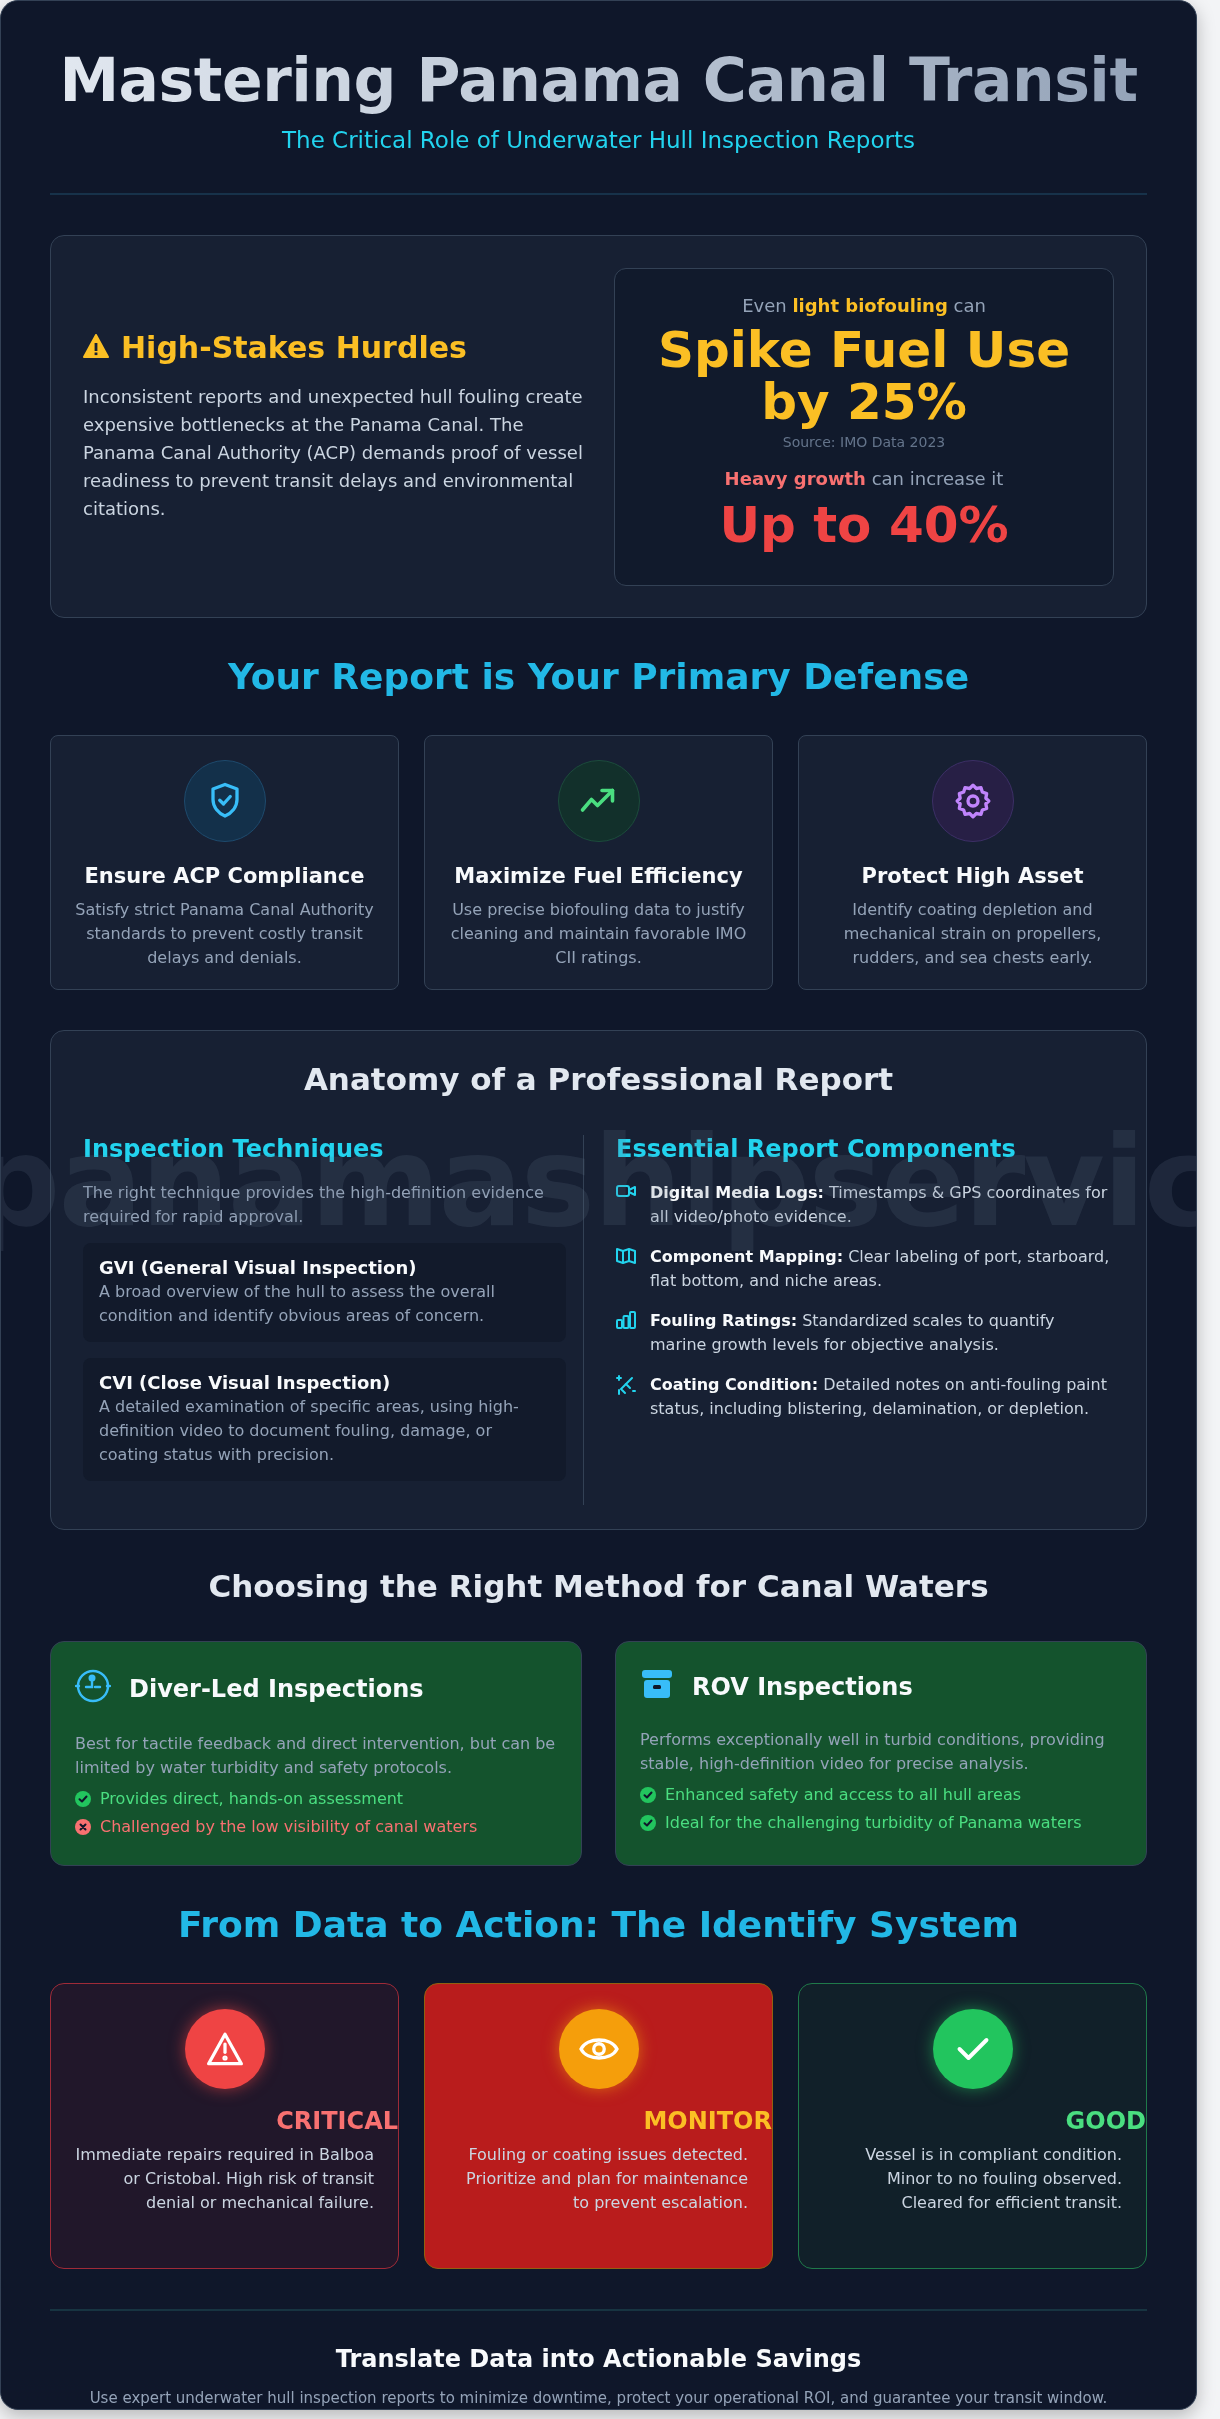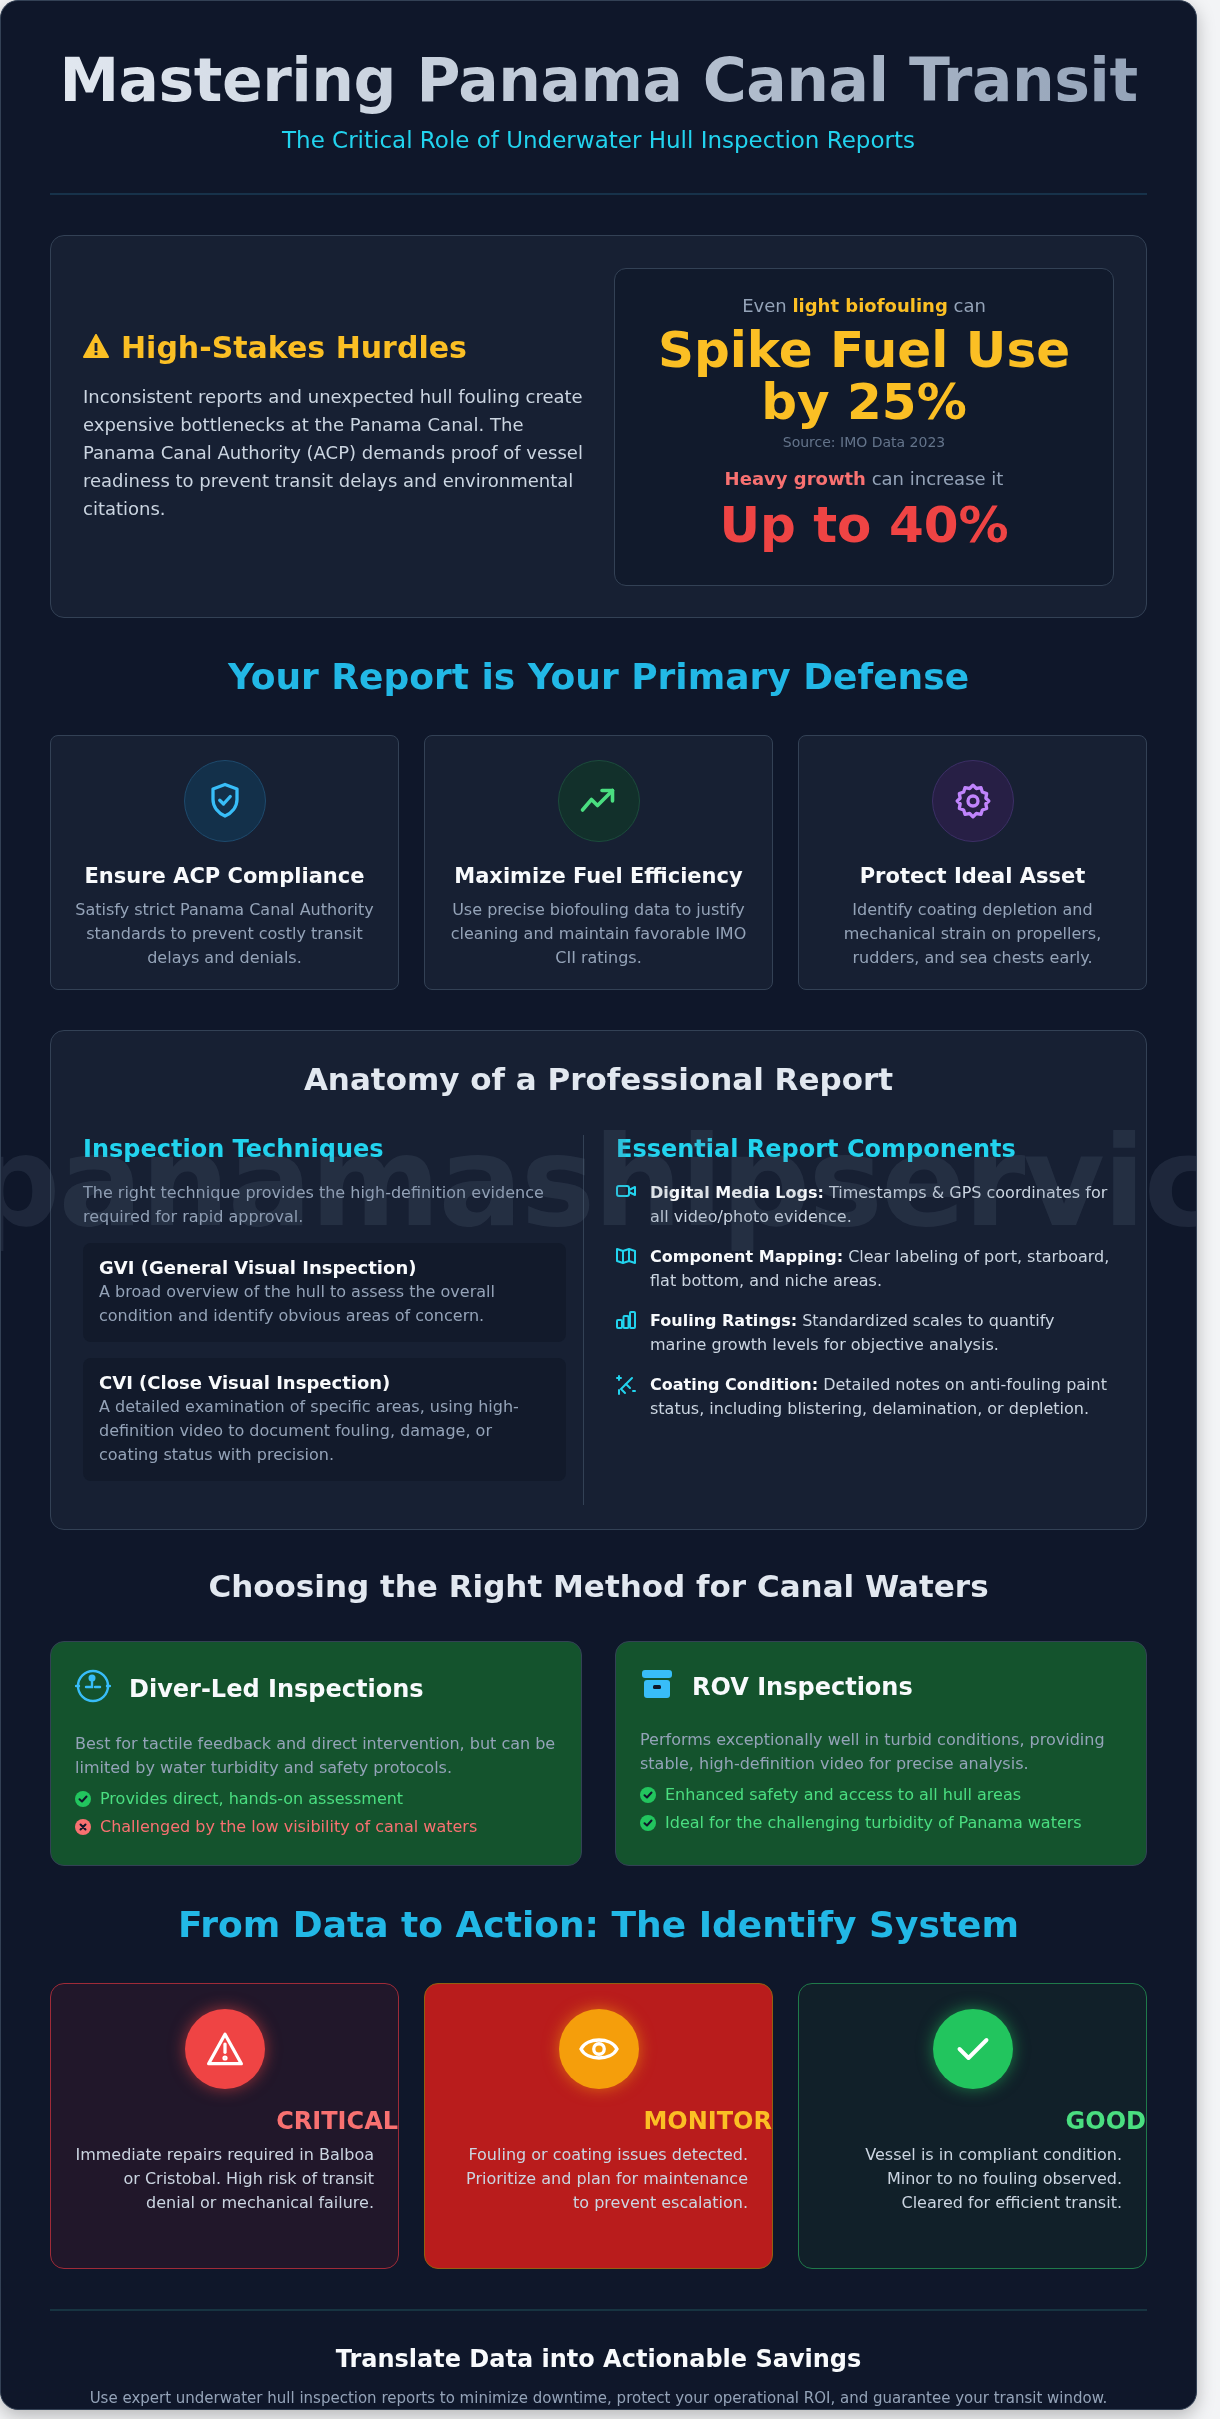--- a/index.html
+++ b/index.html
@@ -153,21 +153,21 @@
         <div class="feat-title">Maximize Fuel Efficiency</div>
         <div class="feat-text">Use precise biofouling data to justify cleaning and maintain favorable IMO CII ratings.</div>
       </div>
       <div class="feat">
         <div class="feat-ic" style="background:#271f45;border:1px solid #3c2f66;">
           <svg width="40" height="40" viewBox="0 0 24 24" fill="none" stroke="#c084fc" stroke-width="2" stroke-linejoin="round">
               <path d="M12 2.5 L14 4.5 L16.8 4 L17.6 6.6 L20.2 7.6 L19.7 10.3 L21.5 12 L19.7 13.7 L20.2 16.4 L17.6 17.4 L16.8 20 L14 19.5 L12 21.5 L10 19.5 L7.2 20 L6.4 17.4 L3.8 16.4 L4.3 13.7 L2.5 12 L4.3 10.3 L3.8 7.6 L6.4 6.6 L7.2 4 L10 4.5 Z"></path>
               <circle cx="12" cy="12" r="3"></circle>
             </svg>
         </div>
-        <div class="feat-title">Protect Ideal Asset</div>
+        <div class="feat-title">Protect High Asset</div>
         <div class="feat-text">Identify coating depletion and mechanical strain on propellers, rudders, and sea chests early.</div>
       </div>
     </div>
 
     <section class="anatomy">
       <h2 class="anatomy-h">Anatomy of a Professional Report</h2>
       <div class="anatomy-cols">
         <div class="col-left">
           <h3 class="col-h">Inspection Techniques</h3>
           <p class="col-p">The right technique provides the high-definition evidence required for rapid approval.</p>

